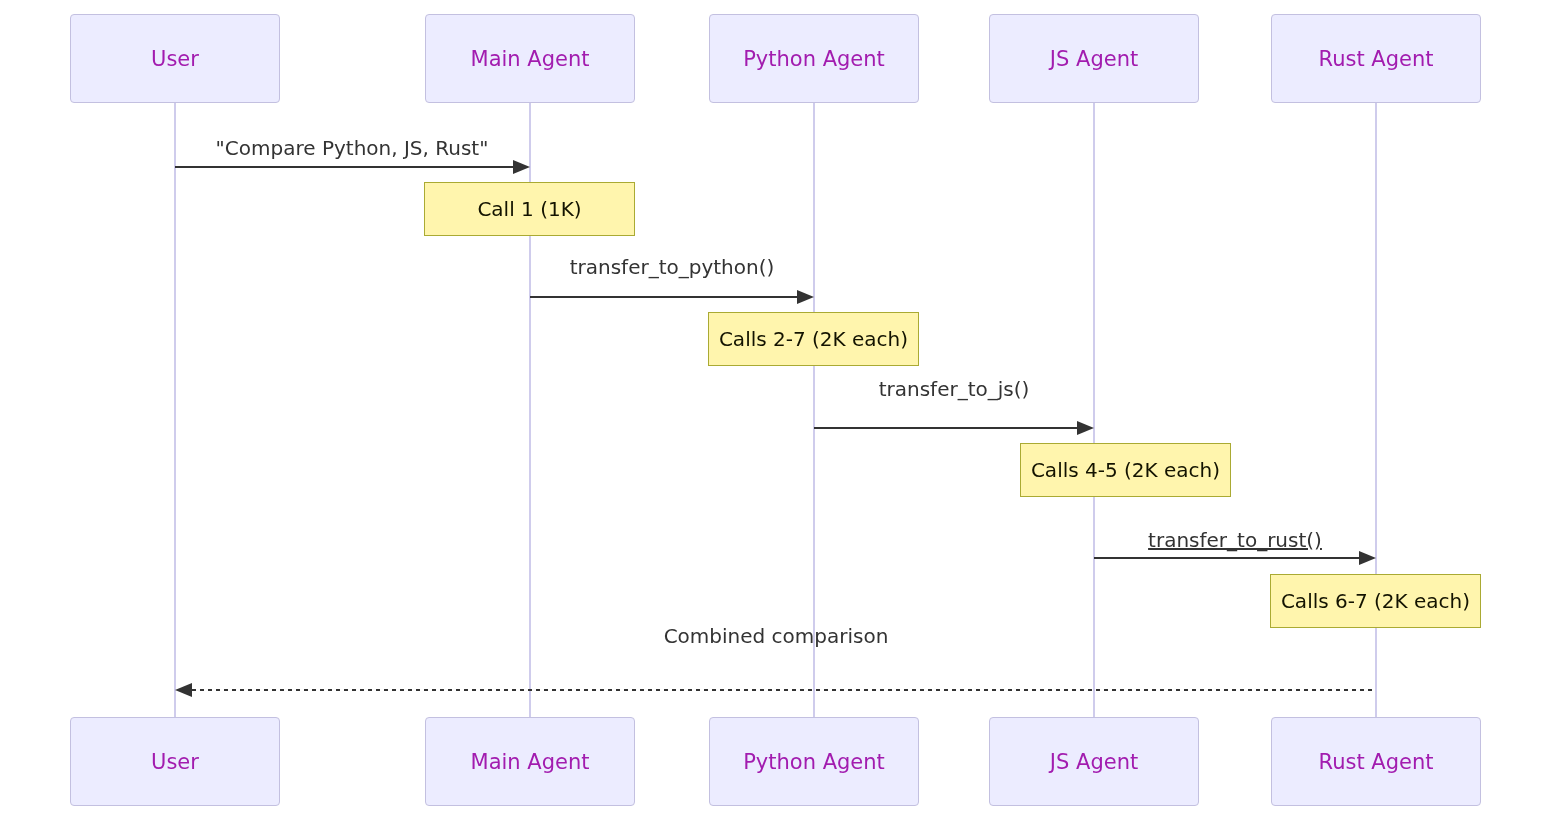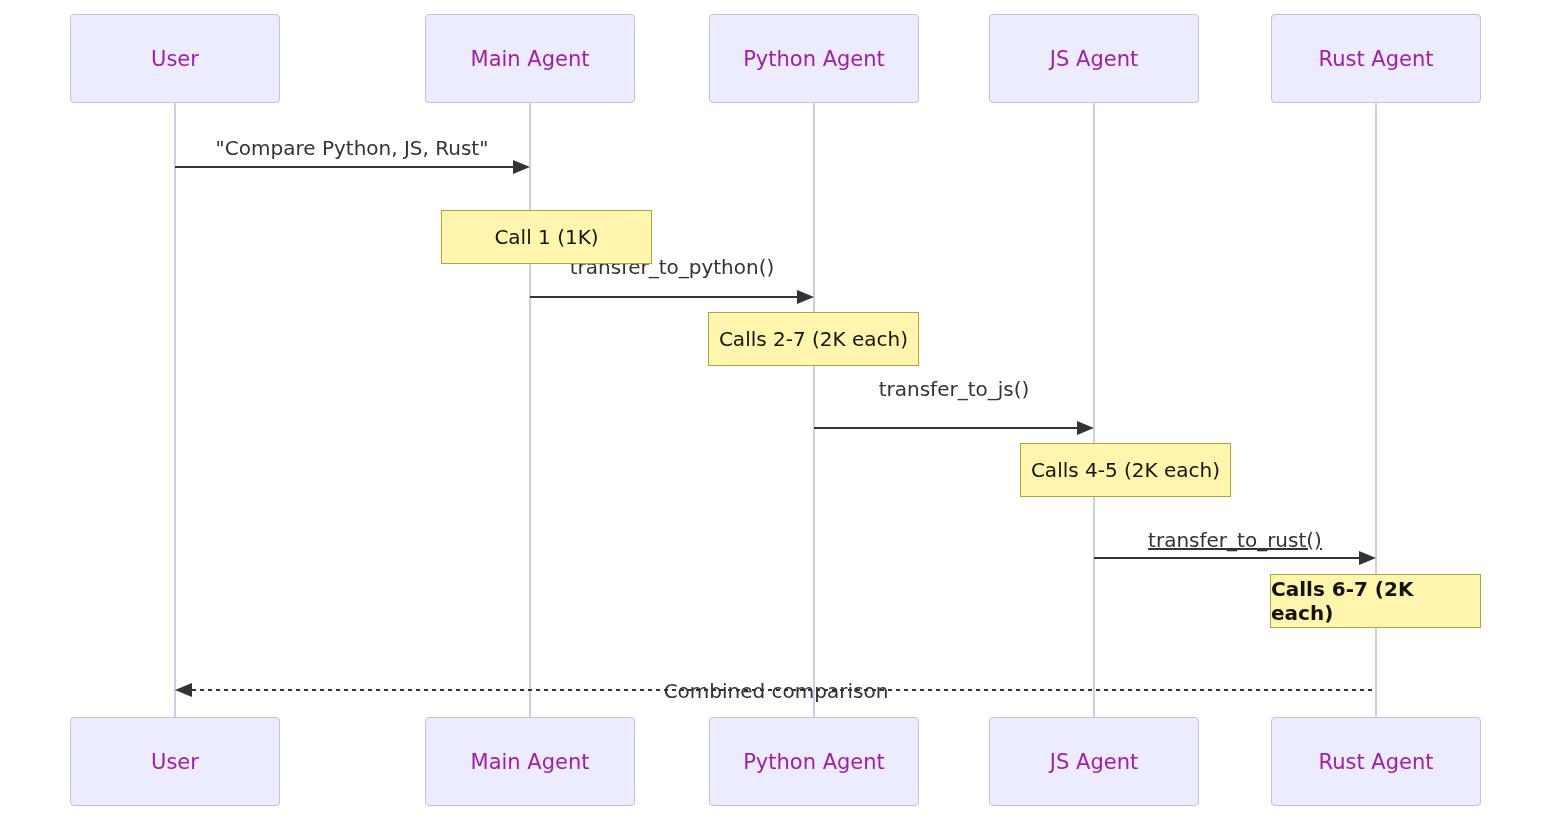--- a/index.html
+++ b/index.html
@@ -99,21 +99,21 @@
     <span>JS Agent</span>
   </div>
   <div class="actor-box" style="left:1271px; top:14px;">
     <span>Rust Agent</span>
   </div>
 
   <div class="msg-label" style="left:352px; top:136px;">"Compare Python, JS, Rust"</div>
   <div class="msg-line" style="left:175px; top:166px; width:340px;"></div>
   <div class="arrow-right" style="left:513px; top:160px;"></div>
 
-  <div class="note" style="left:441px; top:182px;margin-top:28px;">
+  <div class="note" style="left:424px; top:182px;">
     <span>Call 1 (1K)</span>
   </div>
 
   <div class="msg-label" style="left:672px; top:255px;">transfer_to_python()</div>
   <div class="msg-line" style="left:530px; top:296px; width:268px;"></div>
   <div class="arrow-right" style="left:797px; top:290px;"></div>
 
   <div class="note" style="left:708px; top:312px;">
     <span>Calls 2-7 (2K each)</span>
   </div>
@@ -123,25 +123,25 @@
   <div class="arrow-right" style="left:1077px; top:421px;"></div>
 
   <div class="note" style="left:988px; top:443px;margin-left:32px;">
     <span>Calls 4-5 (2K each)</span>
   </div>
 
   <div class="msg-label" style="left:1235px; top:528px;text-decoration:underline;">transfer_to_rust()</div>
   <div class="msg-line" style="left:1094px; top:557px; width:266px;"></div>
   <div class="arrow-right" style="left:1359px; top:551px;"></div>
 
-  <div class="note" style="left:1270px; top:574px;font-weight:bold;">
+  <div class="note" style="left:1270px; top:574px;">
     <span>Calls 6-7 (2K each)</span>
   </div>
 
-  <div class="msg-label" style="left:776px; top:679px;">Combined comparison</div>
+  <div class="msg-label" style="left:776px; top:624px;">Combined comparison</div>
   <div class="msg-line dashed" style="left:192px; top:689px; width:1184px;"></div>
   <div class="arrow-left" style="left:175px; top:683px;"></div>
 
   <div class="actor-box" style="left:70px; top:717px;">
     <span>User</span>
   </div>
   <div class="actor-box" style="left:425px; top:717px;">
     <span>Main Agent</span>
   </div>
   <div class="actor-box" style="left:709px; top:717px;">

